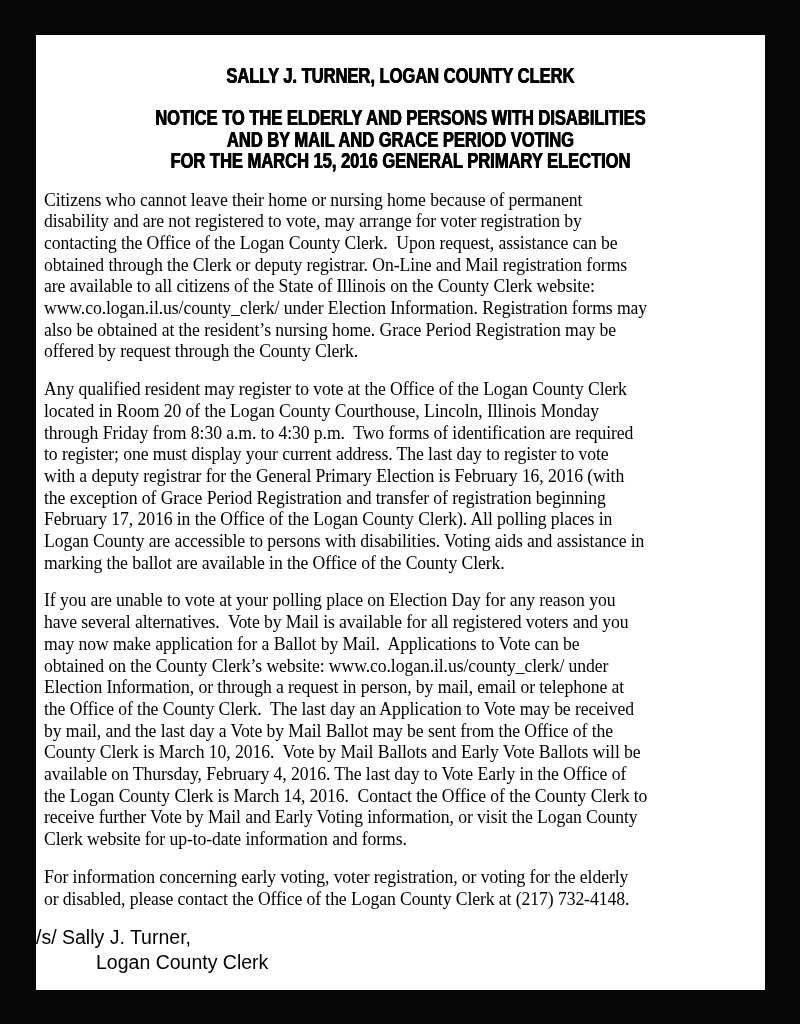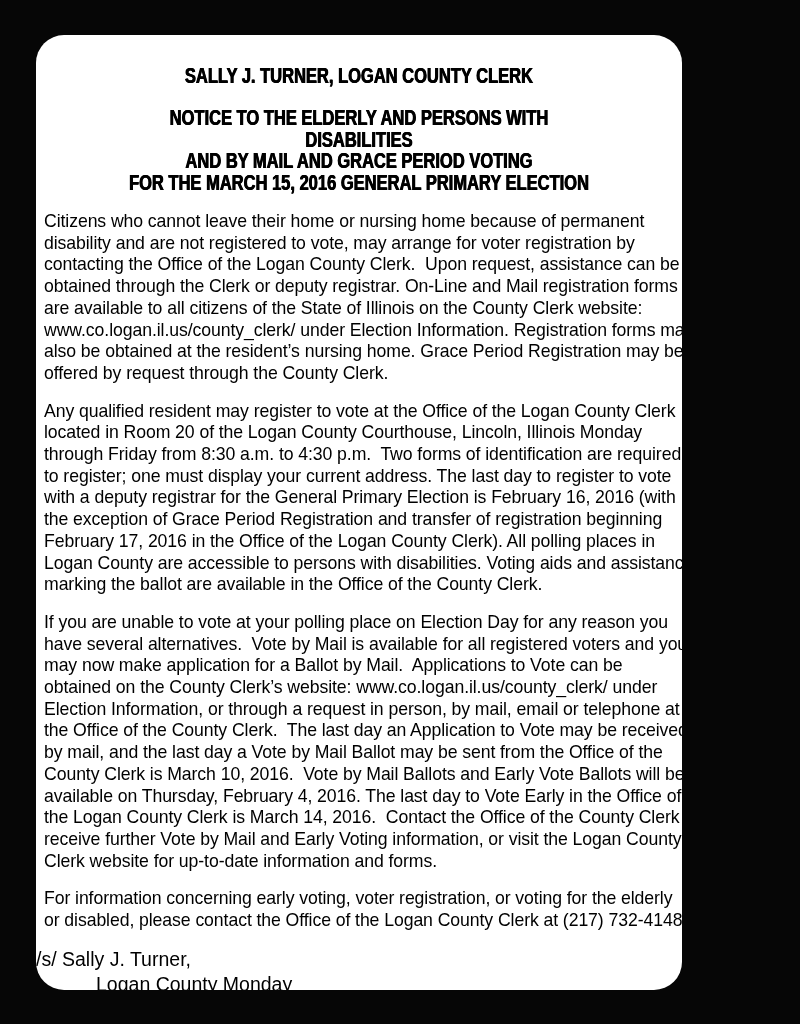--- a/index.html
+++ b/index.html
@@ -11,25 +11,24 @@
     height: 1024px;
     background: #060606;
     position: relative;
     font-family: "Liberation Sans", sans-serif;
     color: #000;
   }
   .sheet {
     position: absolute;
     left: 36px;
     top: 35px;
-    width: 646px;
+    width: 729px;
     height: 955px;
     background: #ffffff;
     overflow: hidden;
-    border-radius: 28px;
   }
   .h-clerk {
     margin: 30px 0 0 0;
     text-align: center;
     font-weight: bold;
     font-size: 22px;
     line-height: 22px;
     white-space: pre-line;
     transform: scaleX(0.75);
     transform-origin: center top;
@@ -42,20 +41,21 @@
     font-weight: bold;
     font-size: 22px;
     line-height: 21.5px;
     white-space: pre-line;
     transform: scaleX(0.75);
     transform-origin: center top;
     text-shadow: 0.5px 0 0 #000, -0.5px 0 0 #000;
   }
   .body-text {
     margin: 17px 8px 0 8px;
+    font-family: Liberation Serif, serif;
   }
   .para {
     font-size: 19px;
     line-height: 21.7px;
     white-space: pre-wrap;
     width: 790px;
     transform: scaleX(0.93);
     transform-origin: left top;
     margin: 0 0 16px 0;
     letter-spacing: -0.1px;
@@ -110,17 +110,17 @@
 available on Thursday, February 4, 2016. The last day to Vote Early in the Office of
 the Logan County Clerk is March 14, 2016.  Contact the Office of the County Clerk to
 receive further Vote by Mail and Early Voting information, or visit the Logan County
 Clerk website for up-to-date information and forms.</p>
       <p class="para">For information concerning early voting, voter registration, or voting for the elderly
 or disabled, please contact the Office of the Logan County Clerk at (217) 732-4148.</p>
     </div>
 
     <div class="signature">
       <div class="sig-line1">/s/ Sally J. Turner,</div>
-      <div class="sig-line2">Logan County Monday</div>
+      <div class="sig-line2">Logan County Clerk</div>
     </div>
 
   </div>
 </div>
 
 </body></html>

